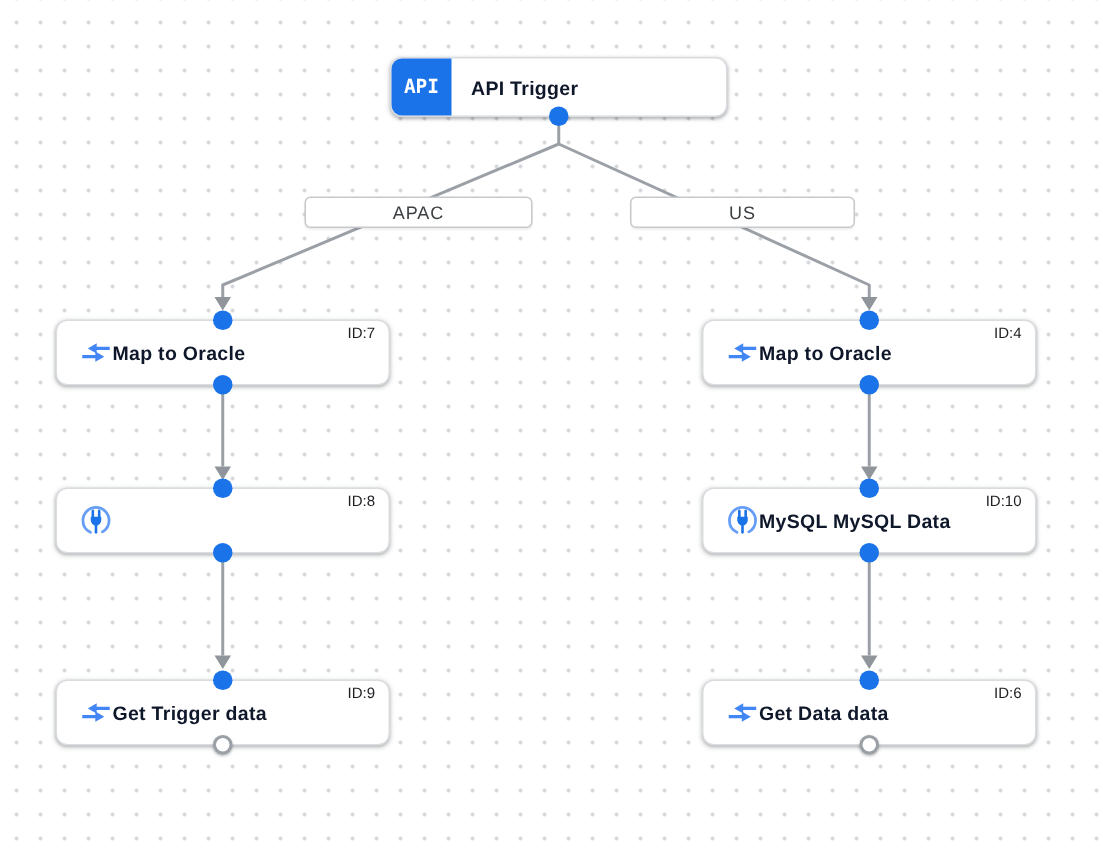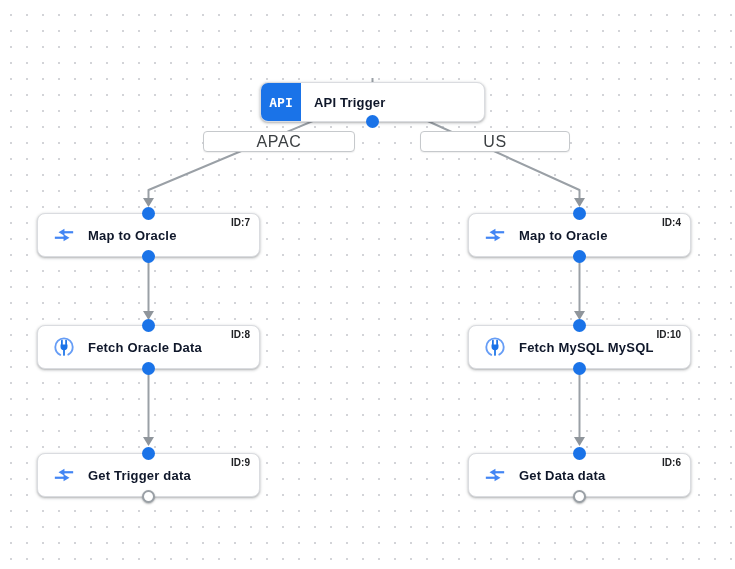--- a/index.html
+++ b/index.html
@@ -21,21 +21,21 @@
   .node {
     position:absolute; z-index:2;
     background:#fff;
     border:1px solid #dadce0;
     border-radius:8px;
     box-shadow:0 1px 2px rgba(60,64,67,.28), 0 1px 3px 1px rgba(60,64,67,.12);
     display:flex; align-items:center;
   }
 
   
-  .trigger { left:260px; top:38px; width:225px; height:40px;margin-top:44px; }
+  .trigger { left:260px; top:38px; width:225px; height:40px; }
   .api-badge {
     width:40px; height:100%;
     background:#1a73e8;
     border-radius:7px 0 0 7px;
     color:#fff;
     font-family:"DejaVu Sans Mono", monospace;
     font-weight:bold; font-size:13px;
     display:flex; align-items:center; justify-content:center;
     flex:0 0 auto;
   }
@@ -46,25 +46,25 @@
   .col-left  { left:37px; }
   .col-right { left:468px; }
   .row-1 { top:213px; }
   .row-2 { top:325px; }
   .row-3 { top:453px; }
 
   .node-label {
     font-size:13px; font-weight:bold; color:#0f172a;
     white-space:nowrap; letter-spacing:.2px;
   }
-  .task .node-label { margin-left:13px; }
+  .task .node-label { }
 
   .node-id {
     position:absolute; top:3px; right:9px;
-    font-size:10px; color:#202124; font-weight:bold;
+    font-size:10px; color:#202124; font-weight:normal;
   }
 
   .task-icon { flex:0 0 auto; width:22px; height:22px; display:block; }
 
   
   .port {
     position:absolute; left:50%; margin-left:-6.5px;
     width:13px; height:13px; border-radius:50%;
     background:#1a73e8;
     z-index:3;
@@ -78,21 +78,21 @@
   }
 
   
   .edge-label {
     position:absolute; z-index:2;
     background:#fff;
     border:1px solid #c6c9cc;
     border-radius:4px;
     box-shadow:0 1px 1px rgba(60,64,67,.08);
     display:flex; align-items:center; justify-content:center;
-    font-size:16px; color:#3c4043; letter-spacing:.6px;
+    font-size:12px; color:#3c4043; letter-spacing:.6px;
     height:21px;
   }
   .edge-apac { left:203px; top:131px; width:152px; }
   .edge-us   { left:420px; top:131px; width:150px; }
 </style>
 </head>
 <body>
 
 <div class="canvas">
 
@@ -150,21 +150,20 @@
     <span class="port in"></span>
     <svg class="task-icon" viewBox="0 0 24 24">
       <circle cx="12" cy="12" r="9.5" fill="none" stroke="#669df6" stroke-width="2" stroke-dasharray="10 9 41" stroke-linecap="round"></circle>
       <path d="M8.2,9.2 h7.6 v2.6 a3.8,3.8 0 0 1 -7.6,0 z" fill="#1a73e8"></path>
       <g stroke="#1a73e8" stroke-width="1.9" stroke-linecap="round">
         <line x1="9.7" y1="5" x2="9.7" y2="9.2"></line>
         <line x1="14.3" y1="5" x2="14.3" y2="9.2"></line>
         <line x1="12" y1="15.6" x2="12" y2="20.6"></line>
       </g>
     </svg>
-    <span class="node-label">Fetch Oracle Data</span>
     <span class="node-id">ID:8</span>
     <span class="port out"></span>
   </div>
 
   <div class="node task col-left row-3">
     <span class="port in"></span>
     <svg class="task-icon" viewBox="0 0 24 24">
       <g stroke="#4285f4" stroke-width="2.4">
         <line x1="22" y1="9" x2="12" y2="9"></line>
         <line x1="2" y1="15" x2="12" y2="15"></line>
@@ -200,21 +199,21 @@
     <span class="port in"></span>
     <svg class="task-icon" viewBox="0 0 24 24">
       <circle cx="12" cy="12" r="9.5" fill="none" stroke="#669df6" stroke-width="2" stroke-dasharray="10 9 41" stroke-linecap="round"></circle>
       <path d="M8.2,9.2 h7.6 v2.6 a3.8,3.8 0 0 1 -7.6,0 z" fill="#1a73e8"></path>
       <g stroke="#1a73e8" stroke-width="1.9" stroke-linecap="round">
         <line x1="9.7" y1="5" x2="9.7" y2="9.2"></line>
         <line x1="14.3" y1="5" x2="14.3" y2="9.2"></line>
         <line x1="12" y1="15.6" x2="12" y2="20.6"></line>
       </g>
     </svg>
-    <span class="node-label">Fetch MySQL MySQL</span>
+    <span class="node-label">MySQL MySQL Data</span>
     <span class="node-id">ID:10</span>
     <span class="port out"></span>
   </div>
 
   <div class="node task col-right row-3">
     <span class="port in"></span>
     <svg class="task-icon" viewBox="0 0 24 24">
       <g stroke="#4285f4" stroke-width="2.4">
         <line x1="22" y1="9" x2="12" y2="9"></line>
         <line x1="2" y1="15" x2="12" y2="15"></line>

